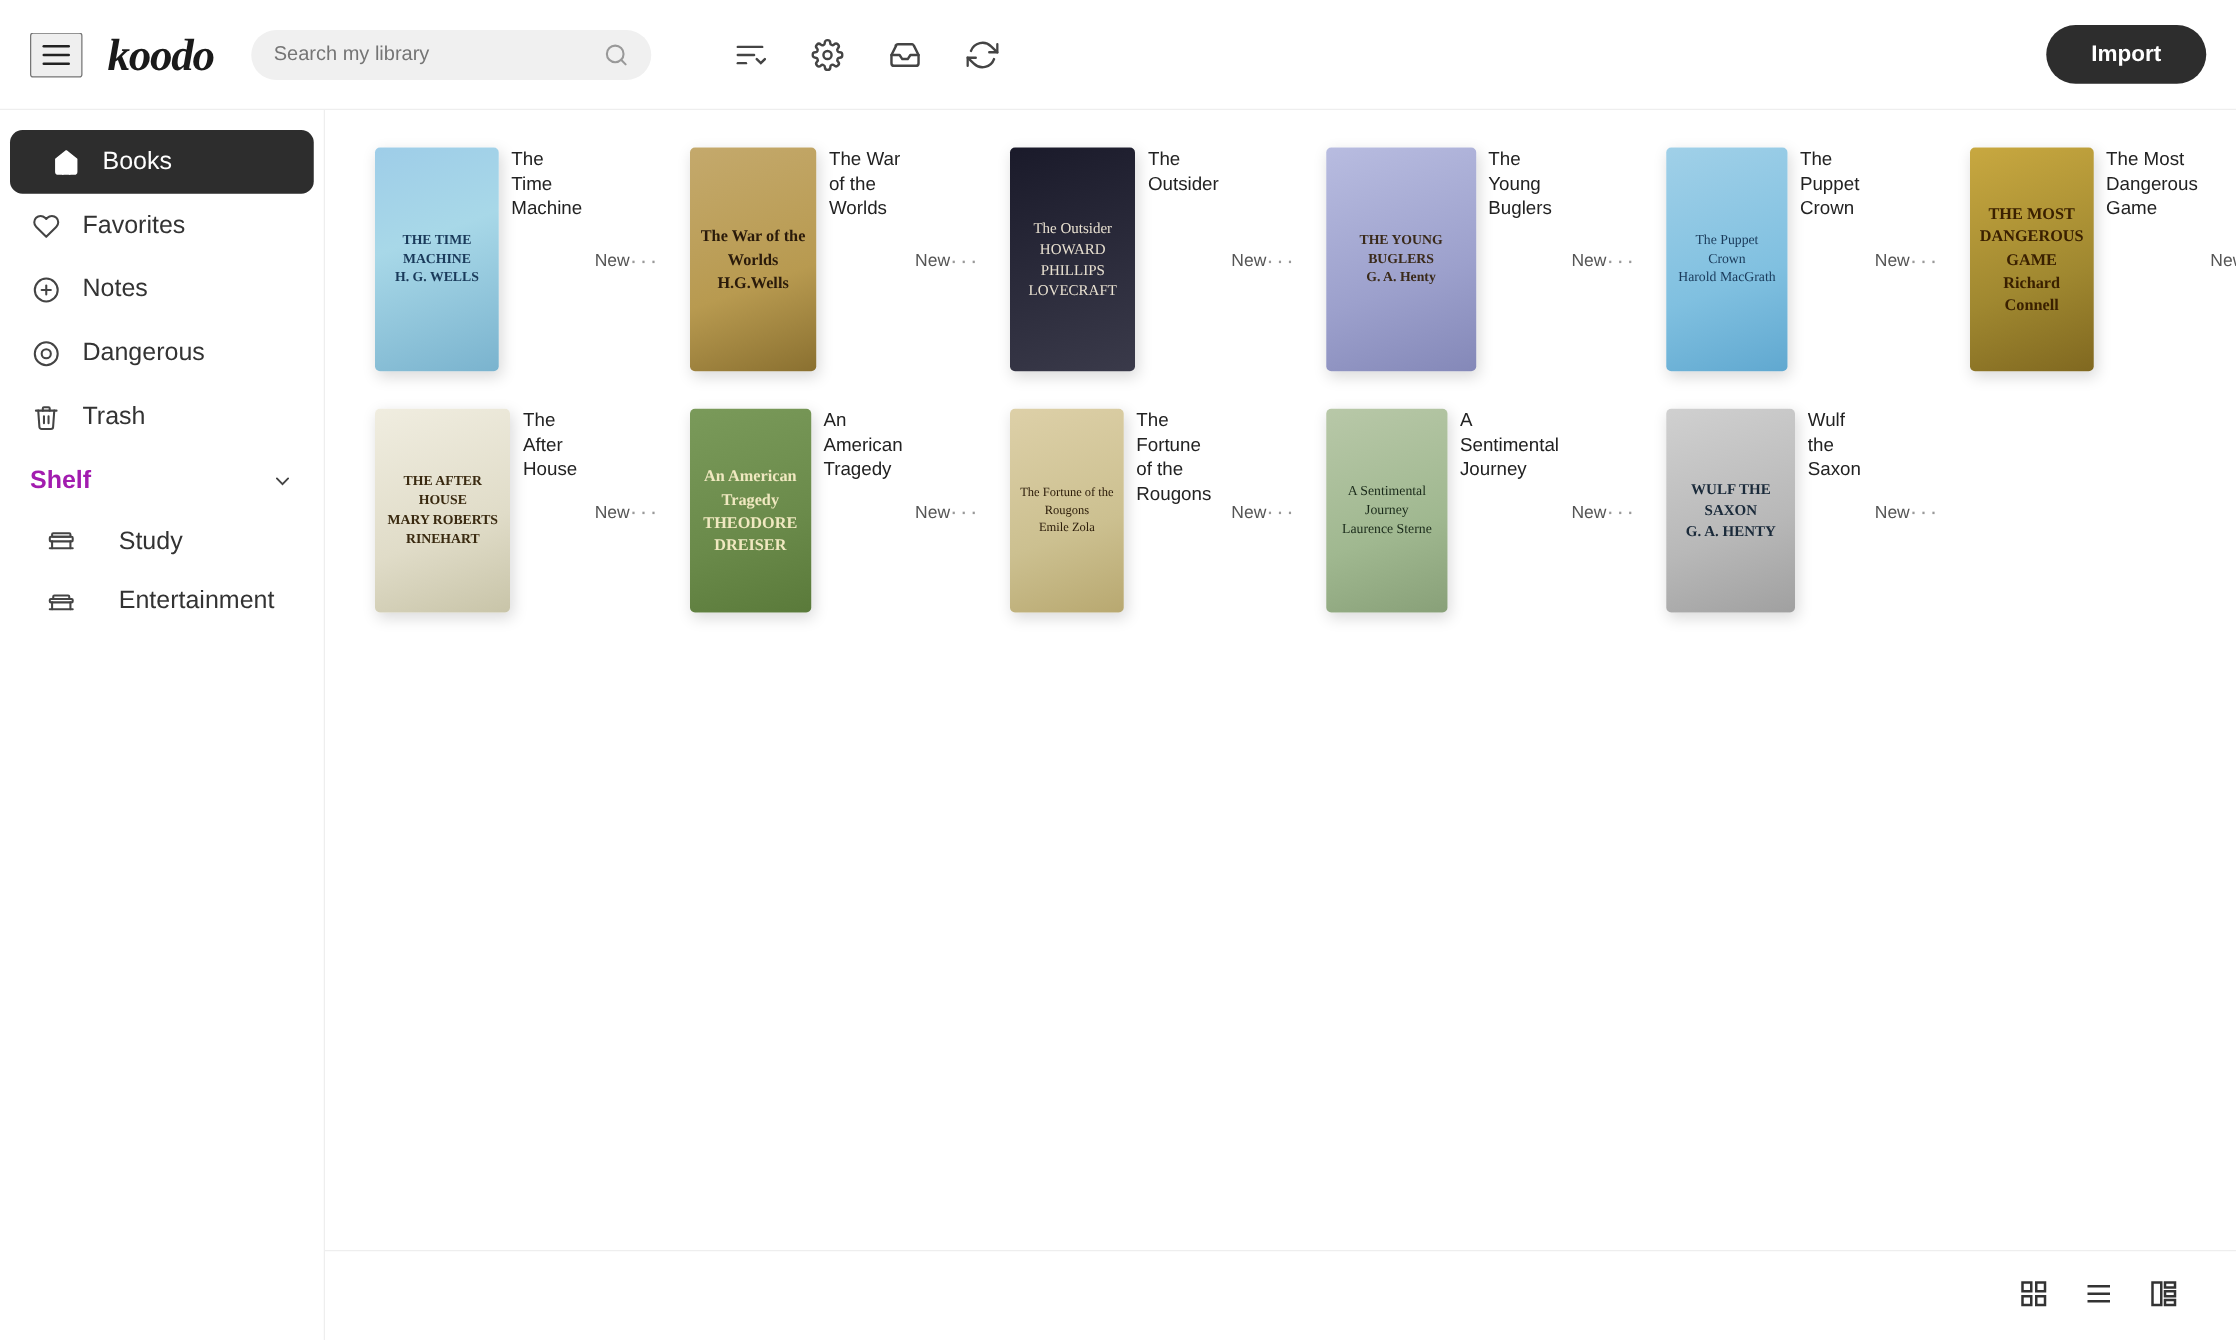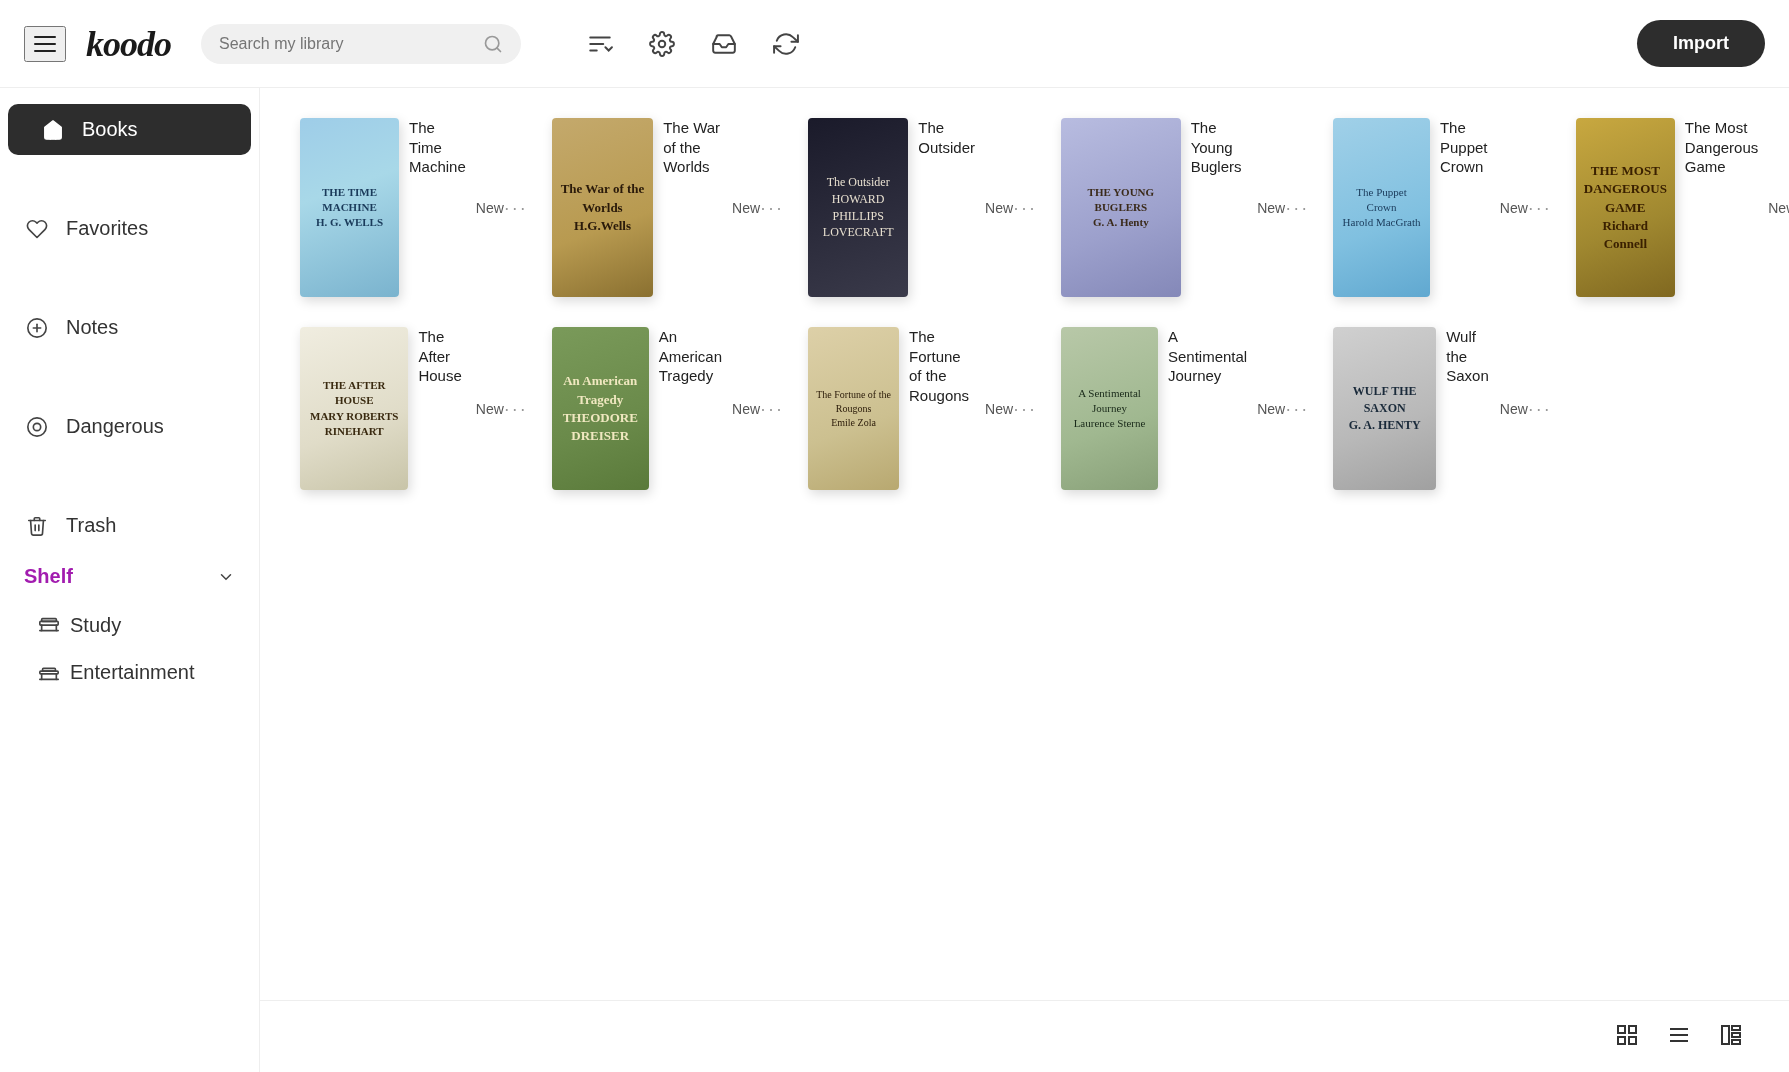--- a/index.html
+++ b/index.html
@@ -28,30 +28,29 @@
 
     
     .main-layout { display: flex; flex: 1; overflow: hidden; }
 
     
     .sidebar { width: 260px; flex-shrink: 0; padding: 16px 0; border-right: 1px solid #eee; overflow-y: auto; }
     .sidebar-item {
       display: flex; align-items: center; gap: 16px; padding: 14px 24px;
       cursor: pointer; font-size: 20px; font-weight: 500; color: #333; border-radius: 0;
       transition: background 0.15s;
-      margin-top: 48px;
     }
     .sidebar-item.active { background: #2d2d2d; color: #fff; border-radius: 10px; margin: 0 8px; padding: 14px 32px; }
     .sidebar-item .icon { width: 26px; display: flex; align-items: center; justify-content: center; flex-shrink: 0; }
     .sidebar-section-header {
       display: flex; align-items: center; justify-content: space-between;
       padding: 14px 24px; font-size: 20px; font-weight: 600; color: #a21caf; cursor: pointer;
     }
     .sidebar-sub-item {
-      display: flex; align-items: center; gap: 8px; padding: 12px 24px 12px 36px;
+      display: flex; align-items: center; gap: 33px; padding: 12px 24px 12px 36px;
       cursor: pointer; font-size: 20px; font-weight: 500; color: #333;
     }
     .sidebar-sub-item .icon { width: 26px; display: flex; align-items: center; justify-content: center; flex-shrink: 0; }
 
     
     .content { flex: 1; overflow-y: auto; padding: 30px 40px; }
     .books-grid { display: grid; grid-template-columns: repeat(6, 1fr); gap: 30px 24px; }
     .book-item { display: flex; flex-direction: row; gap: 10px; cursor: pointer; justify-content: center; }
     .book-cover {
       width: 100%; aspect-ratio: 2/3; border-radius: 4px; overflow: hidden;

